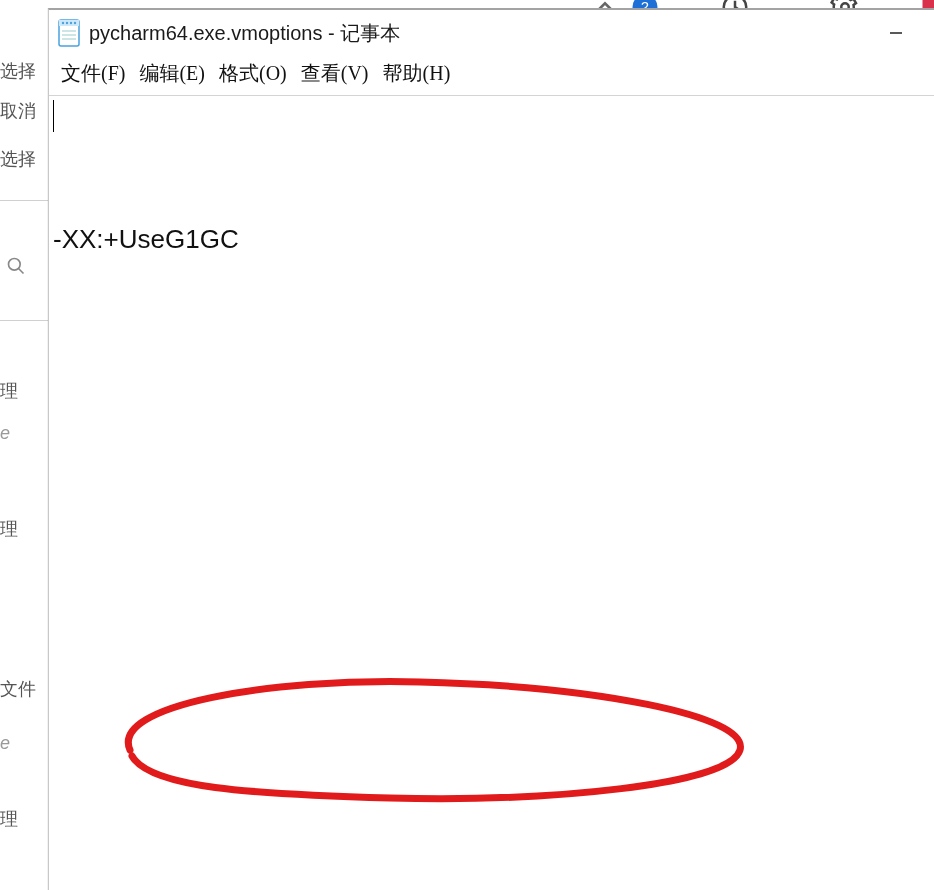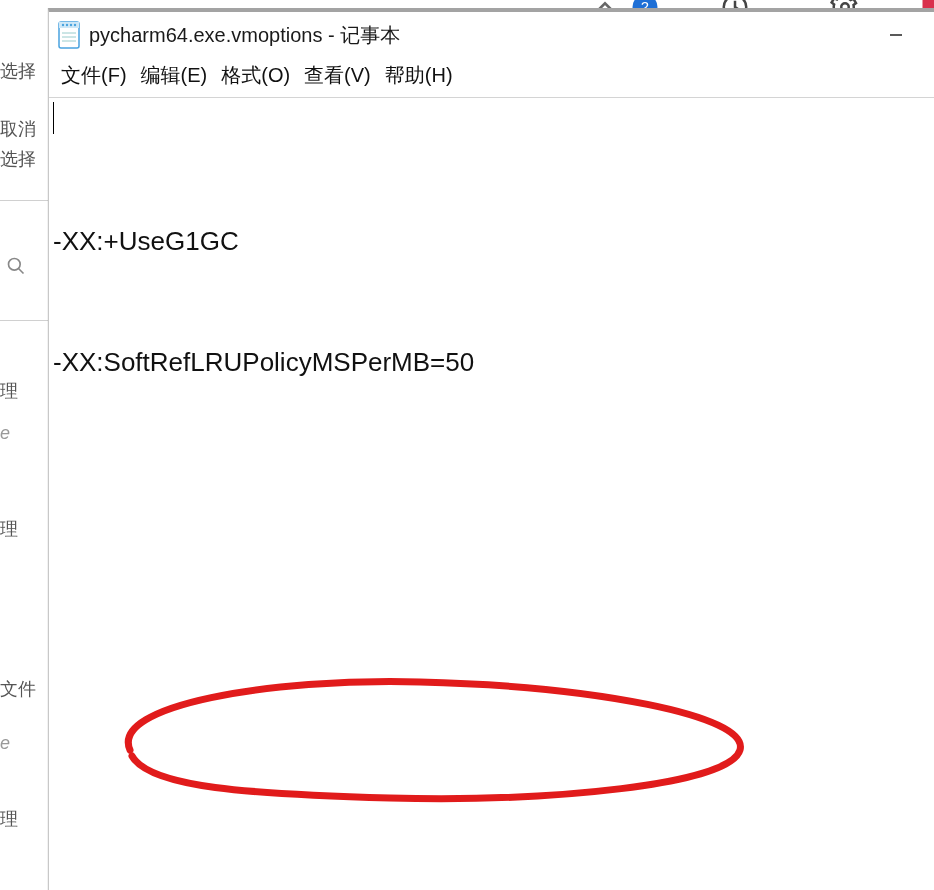--- a/index.html
+++ b/index.html
@@ -47,21 +47,21 @@
     color: #333;
   }
   .top-icons .ico svg { width: 100%; height: 100%; }
 
   
   .notepad-window {
     position: absolute;
     left: 48px; top: 8px;
     width: 886px; height: 882px;
     background: #fff;
-    border-top: 4px solid #a3a3a3;
+    border-top: 2px solid #a3a3a3;
     border-left: 1px solid #c8c8c8;
     z-index: 2;
     box-shadow: -1px 0 0 rgba(0,0,0,0.05);
   }
   .titlebar {
     height: 46px;
     display: flex;
     align-items: center;
     padding: 0 8px;
   }
@@ -89,20 +89,21 @@
   }
   .menubar {
     display: flex;
     gap: 2px;
     padding: 2px 6px 6px 6px;
     font-size: 20px;
     color: #111;
   }
   .menubar .menu-item {
     padding: 2px 6px;
+    font-family: Liberation Serif, serif;
   }
   .editor {
     border-top: 1px solid #d4d4d4;
     padding: 2px 4px;
     font-size: 26px;
     font-family: "Microsoft YaHei", "Segoe UI", Arial, sans-serif;
     color: #111;
     line-height: 1.55;
     white-space: pre;
     position: relative;
@@ -124,21 +125,21 @@
     pointer-events: none;
   }
   .annotation-ellipse svg { overflow: visible; }
 
 </style>
 </head>
 <body>
 
 <div class="bg-left">
   <span class="row" style="top:58px">选择</span>
-  <span class="row" style="top:116px">取消</span>
+  <span class="row" style="top:98px">取消</span>
   <span class="row" style="top:146px">选择</span>
   <span class="divider" style="top:200px"></span>
   <span class="search-glass" style="top:256px">
     <svg viewBox="0 0 24 24" fill="none" stroke="#888" stroke-width="2">
       <circle cx="10" cy="10" r="7"></circle>
         <line x1="15" y1="15" x2="21" y2="21"></line>
     </svg>
   </span>
   <span class="divider" style="top:320px"></span>
   <span class="row" style="top:378px">理</span>
@@ -209,21 +210,20 @@
     <span class="menu-item">文件(F)</span>
     <span class="menu-item">编辑(E)</span>
     <span class="menu-item">格式(O)</span>
     <span class="menu-item">查看(V)</span>
     <span class="menu-item">帮助(H)</span>
   </div>
 
   <div class="editor">
     <span class="caret"></span>
     <span class="line">-XX:+UseG1GC</span>
-    <span class="line">-XX:SoftRefLRUPolicyMSPerMB=50</span>
     
     
     
     
     
     
     
     
     
     

